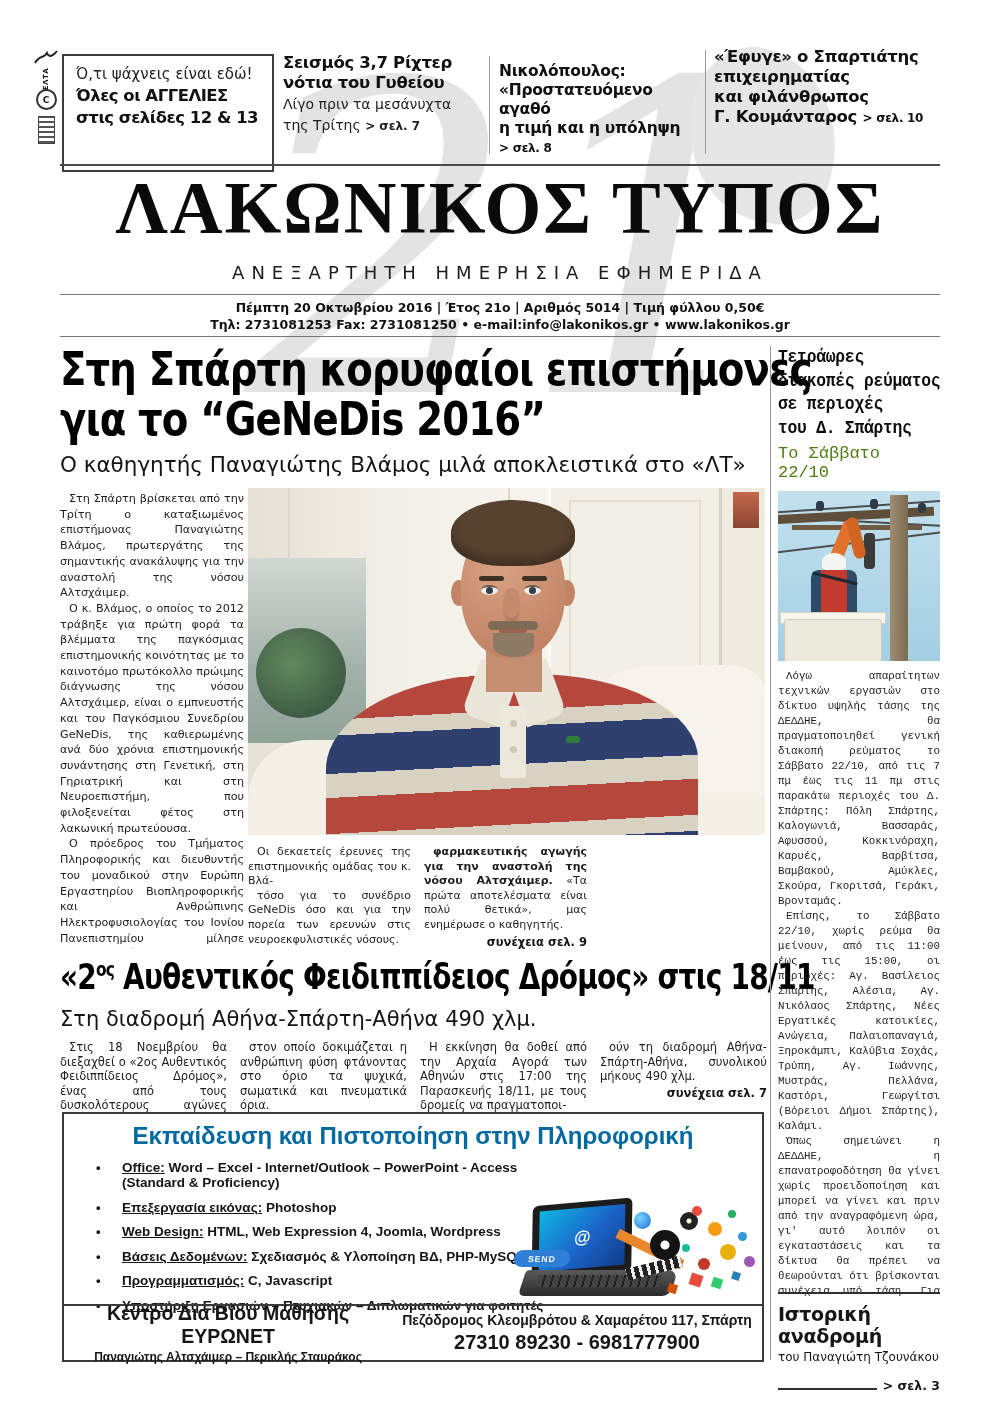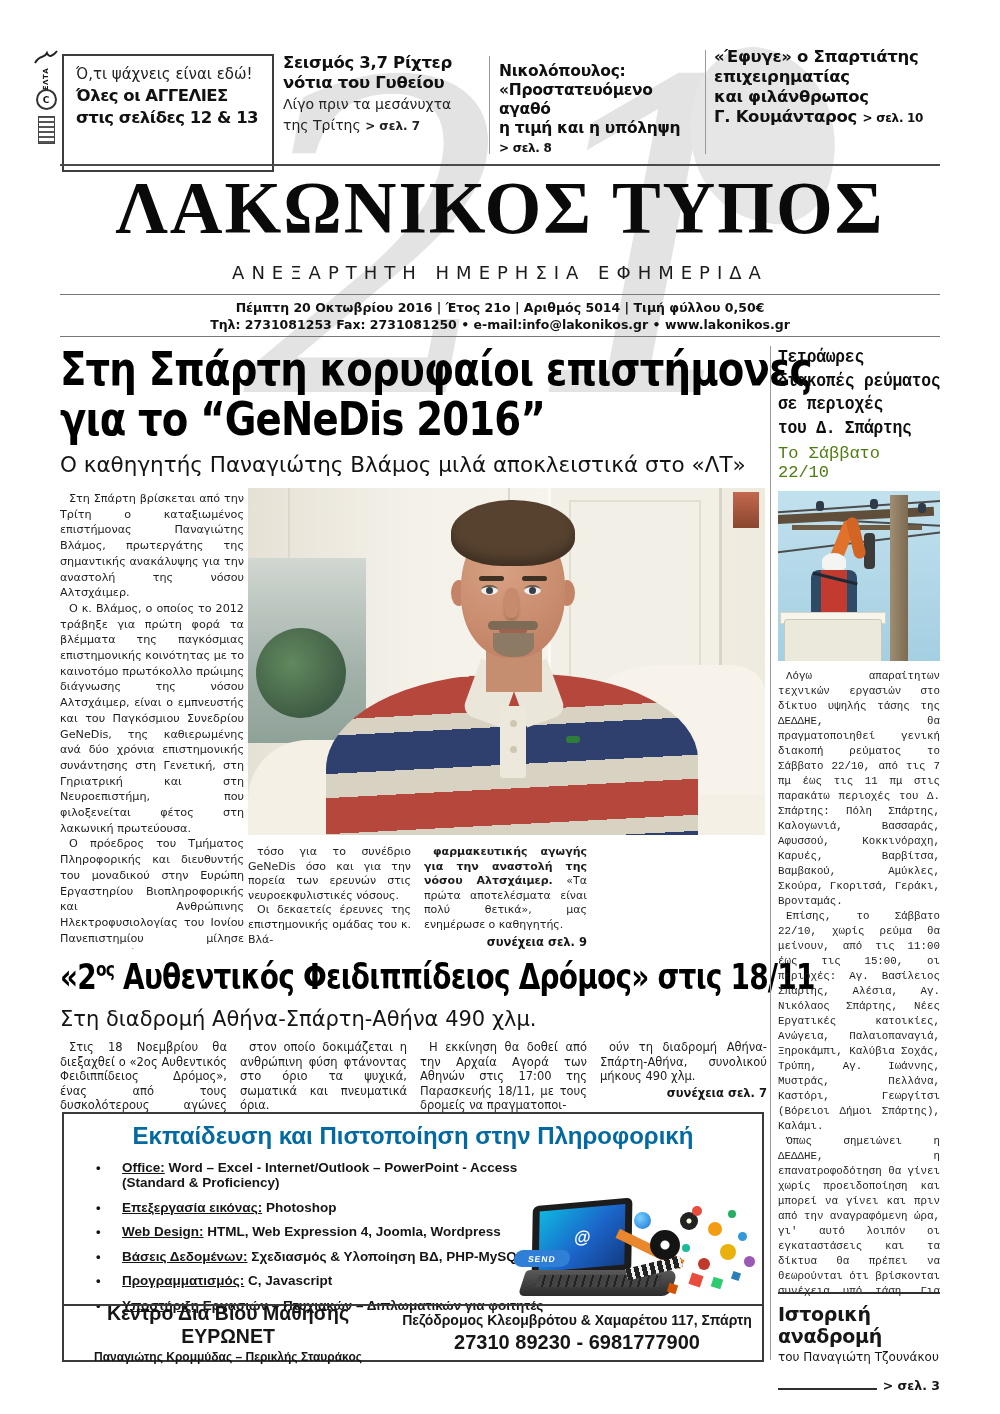--- a/index.html
+++ b/index.html
@@ -300,22 +300,22 @@
         <span class="pupil"></span>
       </div>
     <div class="nose"></div>
     <div class="stache"></div>
     <div class="mouth"></div>
     <div class="goatee"></div>
   </div>
 
   <div class="lead-cols body">
     <div class="lcol">
+      <p>Οι δεκαετείς έρευνες της επιστημονικής ομάδας του κ. Βλά-</p>
       <p>τόσο για το συνέδριο GeNeDis όσο και για την πορεία των ερευνών στις νευροεκφυλιστικές νόσους.</p>
-      <p>Οι δεκαετείς έρευνες της επιστημονικής ομάδας του κ. Βλά-</p>
     </div>
     <div class="lcol">
       <p><span class="b">φαρμακευτικής αγωγής για την αναστολή της νόσου Αλτσχάιμερ.</span><span> «Τα πρώτα αποτελέσματα είναι πολύ θετικά», μας ενημέρωσε ο καθηγητής.</span></p>
       <div class="cont">συνέχεια σελ. 9</div>
     </div>
   </div>
 
   <div class="a2h">
     <span class="cond2"><span>«2</span><sup>ος</sup><span> Αυθεντικός Φειδιππίδειος Δρόμος» στις 18/11</span></span>
   </div>
@@ -369,21 +369,21 @@
       <span class="dot" style="left:222px;top:56px;width:11px;height:11px;background:#9b59b6"></span>
       <span class="dot" style="left:160px;top:44px;width:8px;height:8px;background:#1abc9c"></span>
       <span class="sq" style="left:168px;top:74px;width:12px;height:12px;background:#e74c3c"></span>
       <span class="sq" style="left:190px;top:78px;width:10px;height:10px;background:#2ecc71"></span>
       <span class="sq" style="left:146px;top:84px;width:9px;height:9px;background:#d35400"></span>
       <span class="sq" style="left:210px;top:72px;width:8px;height:8px;background:#2980b9"></span>
     </div>
     <div class="ad-foot">
       <div class="fl">
         <div class="fl1">Κέντρο Δια Βίου Μάθησης ΕΥΡΩΝΕΤ</div>
-        <div class="fl2">Παναγιώτης Κρομμύδας – Περικλής Σταυράκος</div>
+        <div class="fl2">Παναγιώτης Αλτσχάιμερ – Περικλής Σταυράκος</div>
       </div>
       <div class="fr">
         <div class="fr1">Πεζόδρομος Κλεομβρότου &amp; Χαμαρέτου 117, Σπάρτη</div>
         <div class="fr2">27310 89230  -  6981777900</div>
       </div>
     </div>
   </div>
 
   <div class="sbdiv"></div>
   <div class="sidebar">

